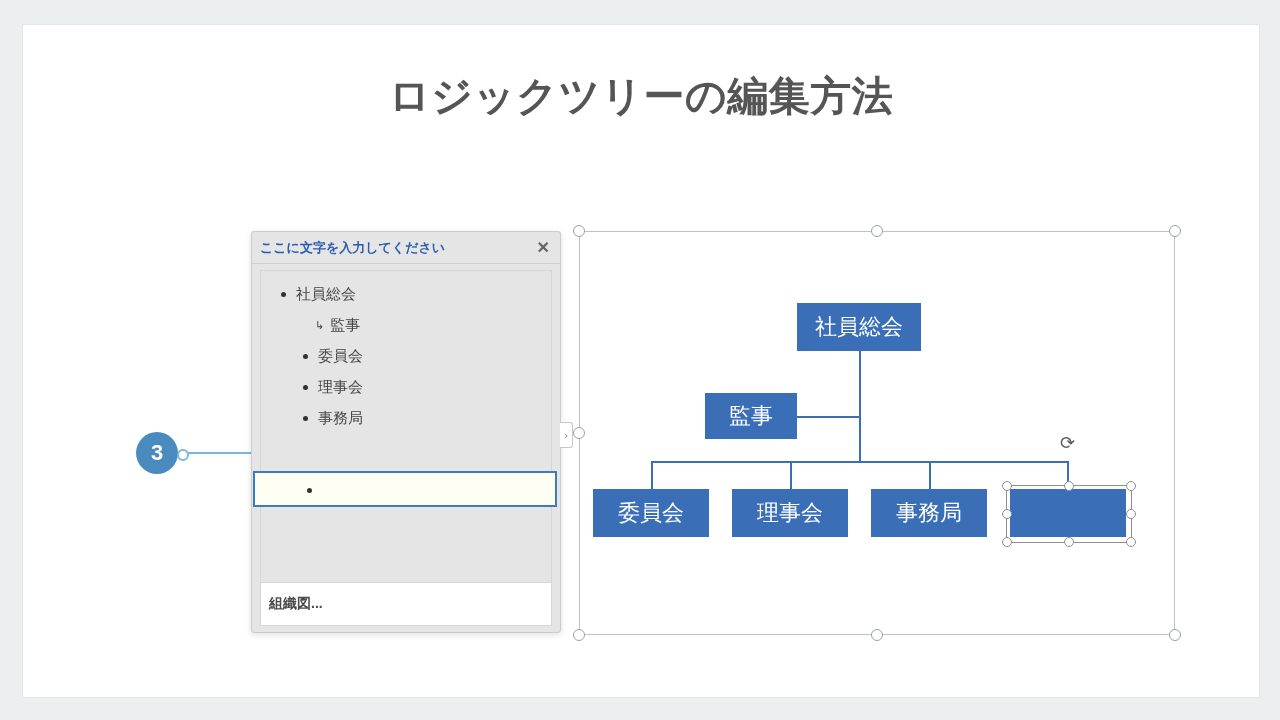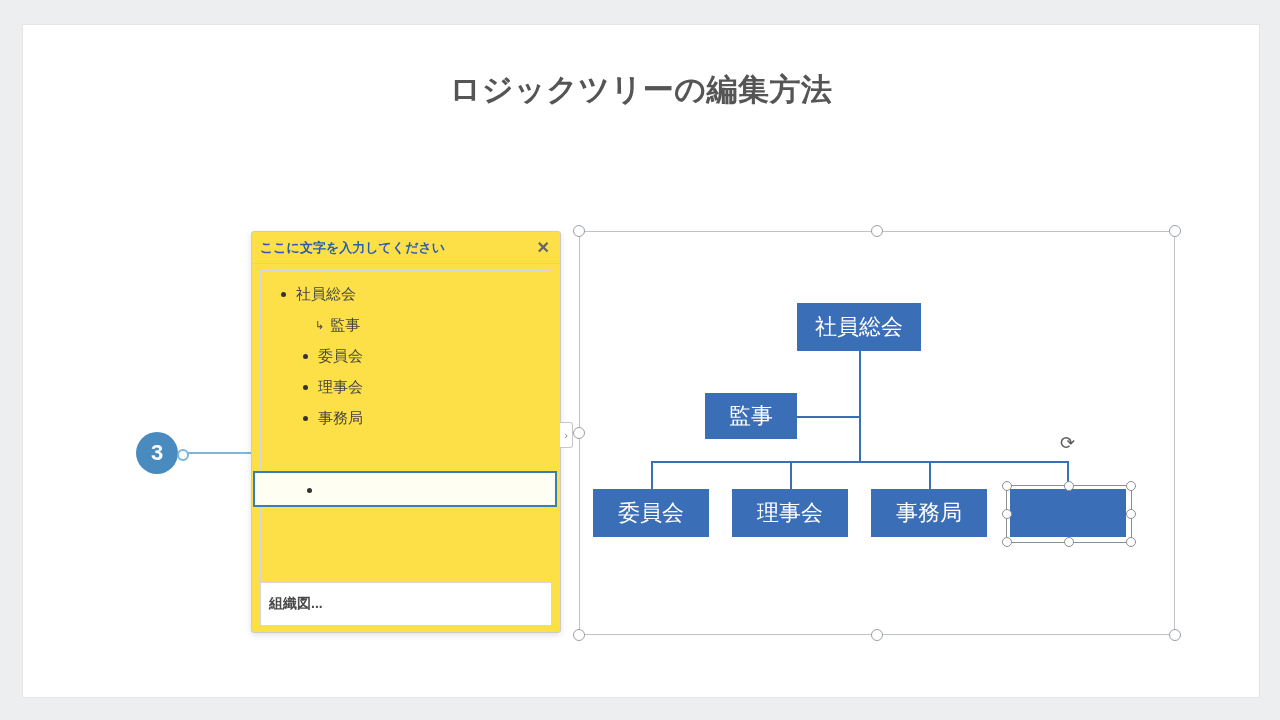--- a/index.html
+++ b/index.html
@@ -1,27 +1,27 @@
 <!DOCTYPE html>
 <html><head>
 <meta charset="utf-8">
 <style>
 html,body{margin:0;padding:0;font-family:"Yu Gothic","Helvetica Neue",Arial,sans-serif;background:#eceeef;}
 .page{width:1280px;height:720px;position:relative;}
 .slide{position:absolute;left:22px;top:24px;width:1236px;height:672px;background:#fff;border:1px solid #e5e5e5;}
-.title{text-align:center;font-size:31px;font-weight:600;color:#555;margin-top:44px;letter-spacing:.5px;}
+.title{text-align:center;font-size:41px;font-weight:600;color:#555;margin-top:44px;letter-spacing:.5px;}
 
 
 .badge{position:absolute;left:113px;top:407px;width:42px;height:42px;border-radius:50%;
   background:#4a8bbf;color:#fff;font-size:22px;font-weight:600;display:flex;align-items:center;justify-content:center;}
 .leader{position:absolute;left:155px;top:427px;width:82px;height:0;border-top:2px solid #79b7dc;}
 .leader::before{content:"";position:absolute;left:-1px;top:-5px;width:8px;height:8px;border:2px solid #79b7dc;border-radius:50%;background:#fff;}
 
 
-.panel{position:absolute;left:228px;top:206px;width:308px;height:400px;background:#fde047;
+.panel{position:absolute;left:228px;top:206px;width:308px;height:400px;background:#e5e5e5;
   border:1px solid #c9cccf;border-radius:3px;box-shadow:0 2px 6px rgba(0,0,0,.12);}
 .panel-head{display:flex;align-items:center;justify-content:space-between;
   padding:6px 10px 6px 8px;font-size:13px;color:#2a5db0;font-weight:600;border-bottom:1px solid #d0d0d0;}
 .panel-head .x{font-size:16px;color:#666;font-weight:700;cursor:pointer;}
 .panel-body{padding:8px 8px 8px 12px;border:1px solid #d6d6d6;margin:6px 8px;height:320px;
   font-size:15px;color:#444;position:relative;}
 .l1,.l2{display:flex;align-items:center;padding:6px 2px;}
 .l1::before{content:"";width:5px;height:5px;background:#333;border-radius:50%;margin:0 10px 0 28px;}
 .l1.top::before{margin-left:6px;}
 .l2{padding-left:42px;}

